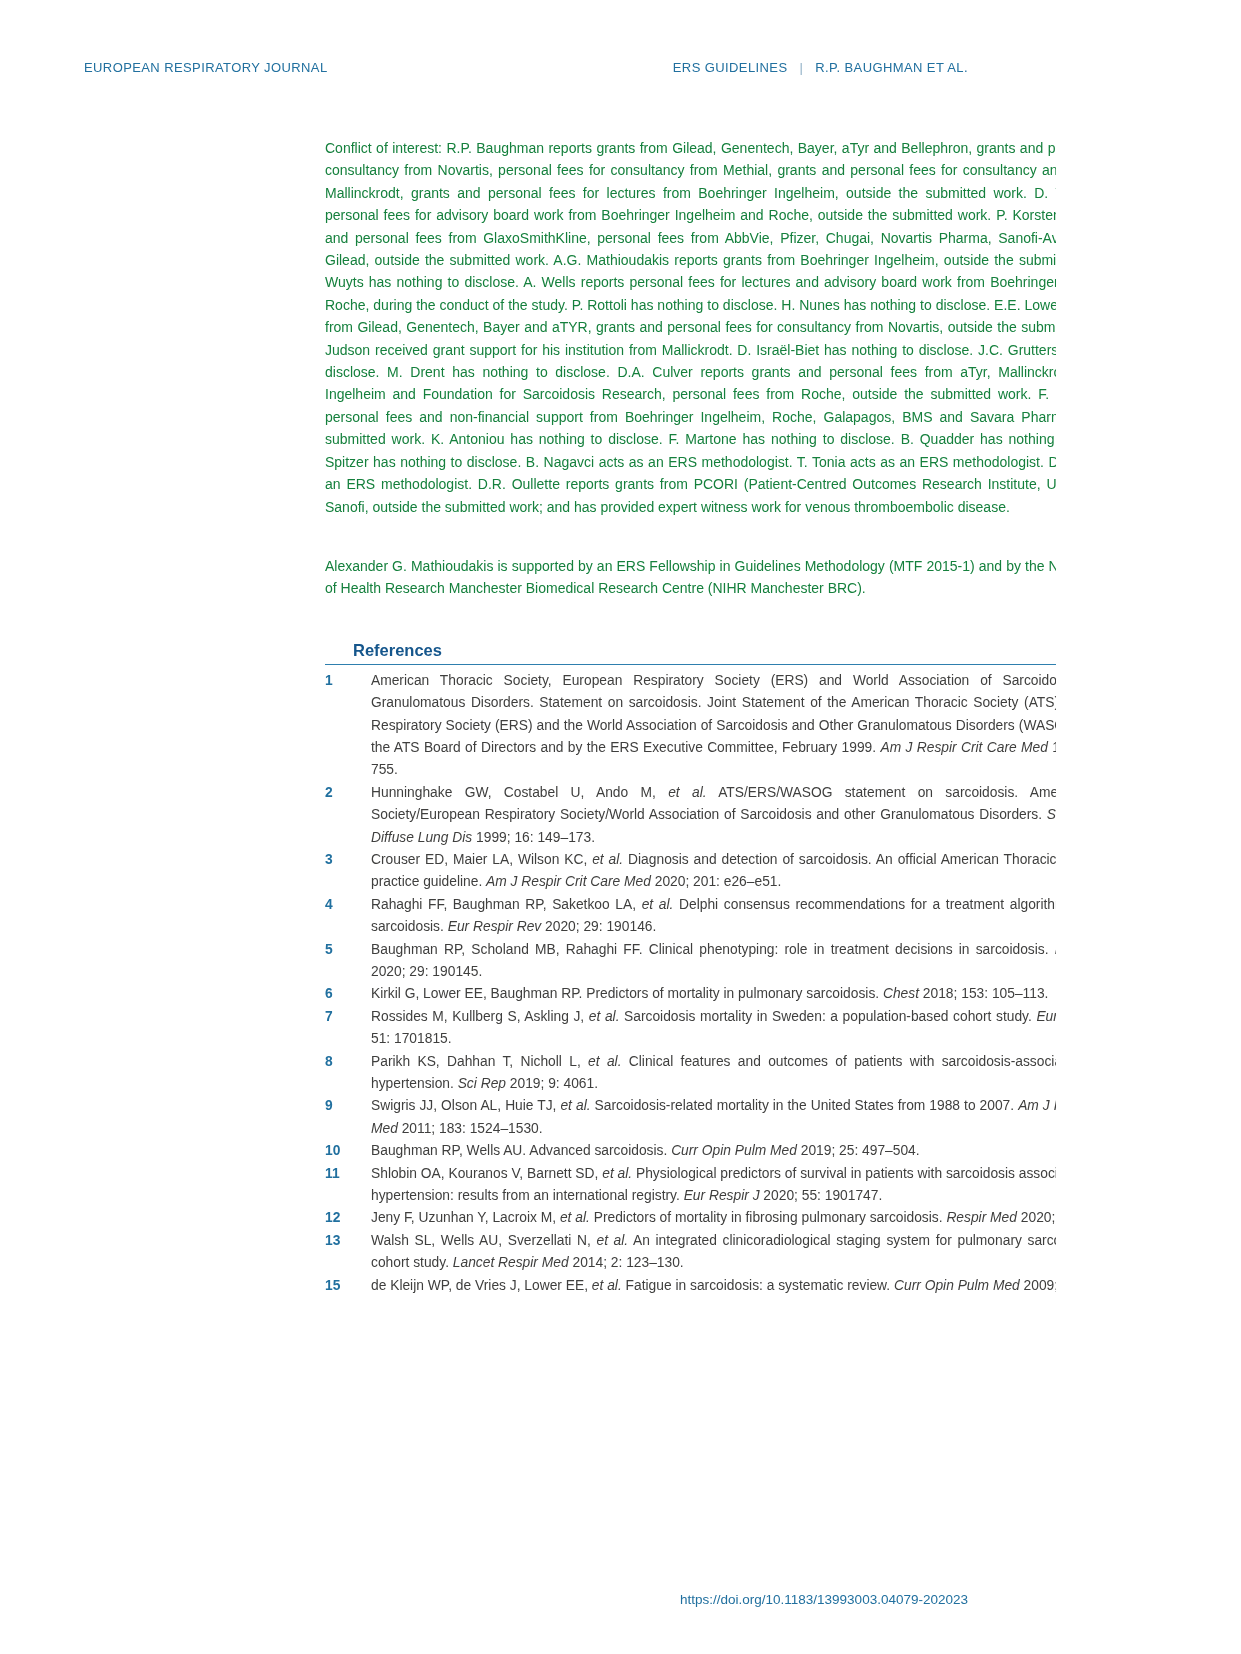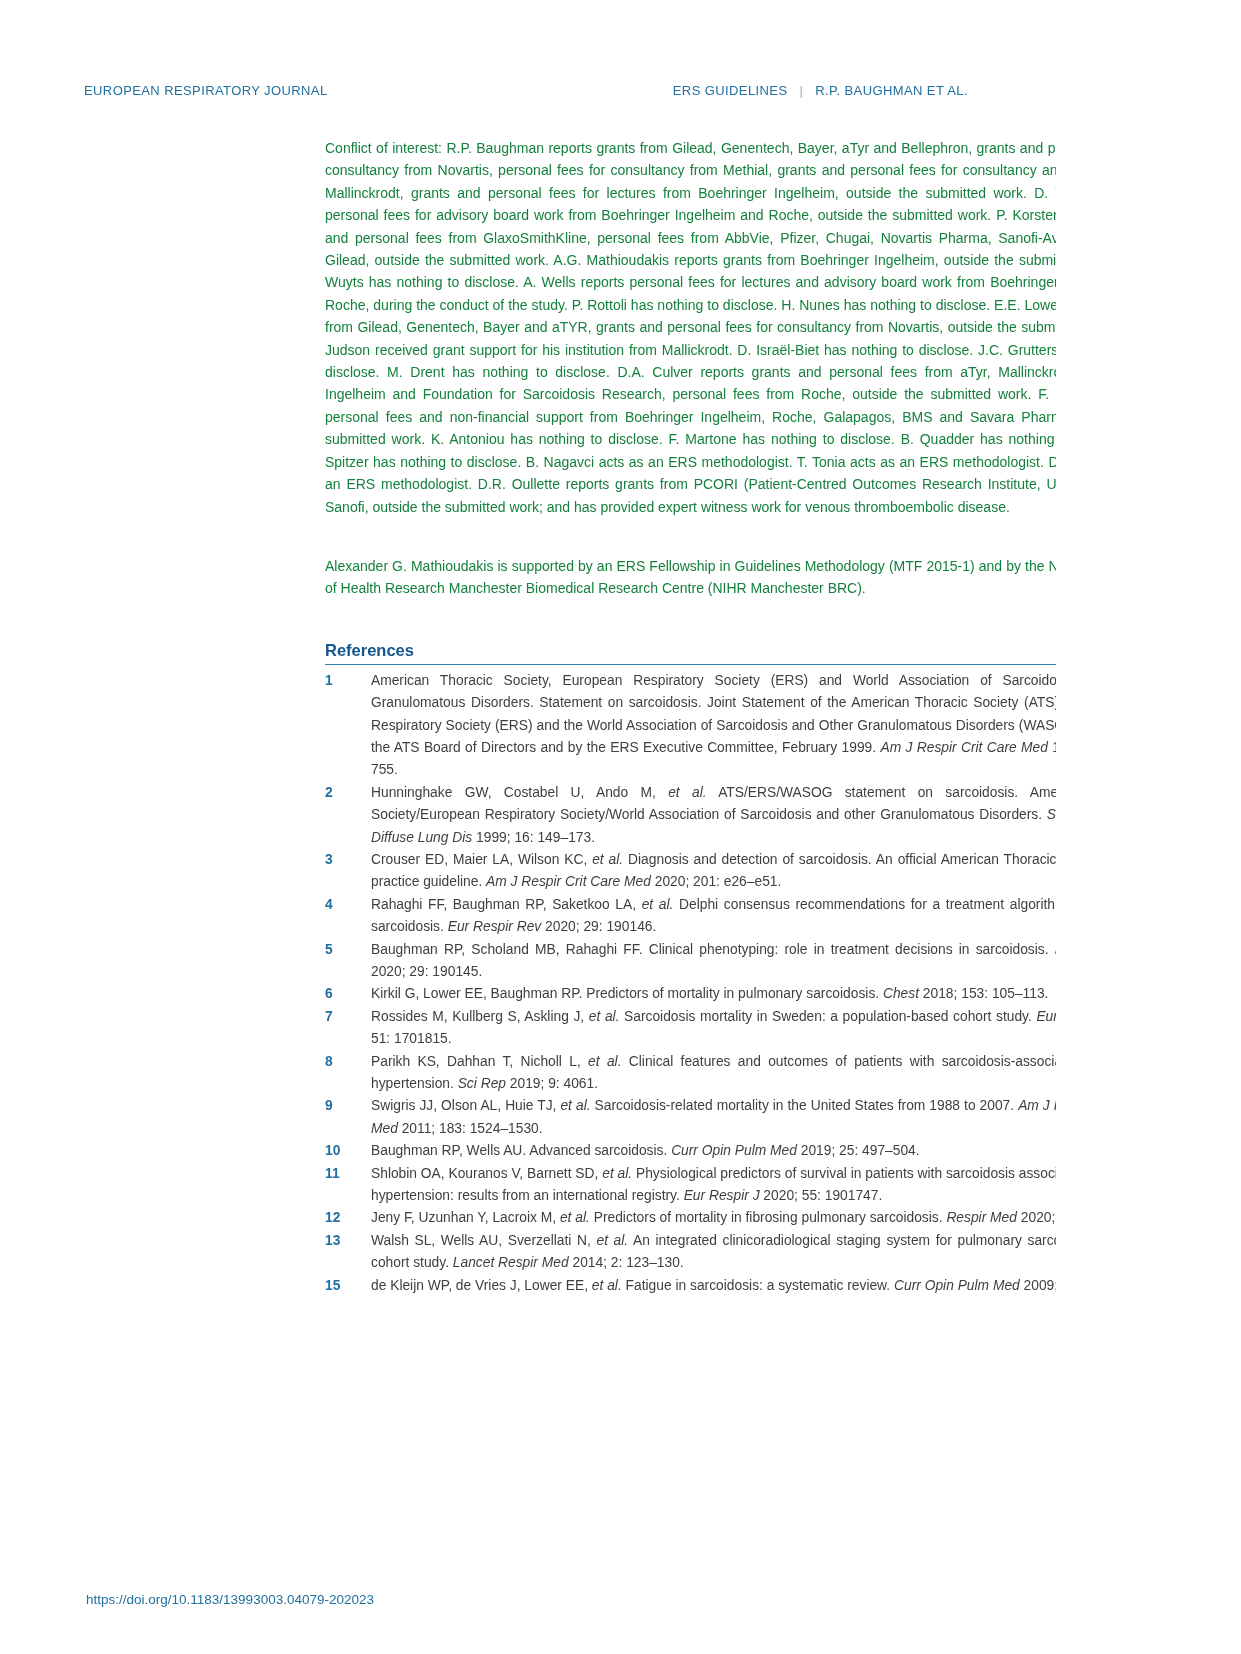--- a/index.html
+++ b/index.html
@@ -10,55 +10,56 @@
     font-family:"Liberation Sans", sans-serif;
     overflow:hidden;
     border-radius:8px;
   }
   .header {
     position:absolute; top:60px; left:84px; right:88px;
     display:flex; justify-content:space-between; align-items:baseline;
     font-size:13px; letter-spacing:0.4px;
     color:#21709f;
   }
-  .header .right { display:flex; gap:10px; align-items:baseline;margin-top:23px; }
+  .header .right { display:flex; gap:10px; align-items:baseline; }
   .header .sep { color:#8fb0c6; font-weight:400; padding:0 2px; }
   .main {
     position:absolute; top:137px; left:325px; width:828px;
   }
   p.bodytext {
     margin:0; padding:0;
     font-size:14px; line-height:22.4px;
     text-align:justify;
     color:#15803d;
   }
   p.bodytext + p.bodytext { margin-top:37px; }
   .refs-title {
     margin-top:41px;
     font-size:16.5px; font-weight:700;
     color:#15568c;
+    margin-left:28px;
   }
   .refs-rule {
     height:0; border:0; border-top:1.5px solid #2e7fae;
     margin:4px 0 5px 0;
   }
   .ref-item {
     display:flex;
     font-size:13.8px; line-height:22.4px;
     color:#3f3f3e;
   }
   .ref-num {
     width:46px; flex-shrink:0;
     color:#21709f; font-weight:700;
   }
   .ref-text { flex:1; text-align:justify; }
   .ref-text i { }
   .footer {
     position:absolute; top:1592px; left:86px; right:88px;
-    display:flex; justify-content:flex-start; align-items:baseline;
+    display:flex; justify-content:flex-end; align-items:baseline;
     font-size:13.5px;
     color:#21709f;
   }
   .doi-link { color:#21709f; text-decoration:none; cursor:pointer; }
 </style>
 </head>
 <body>
 
 <div class="page">
 

